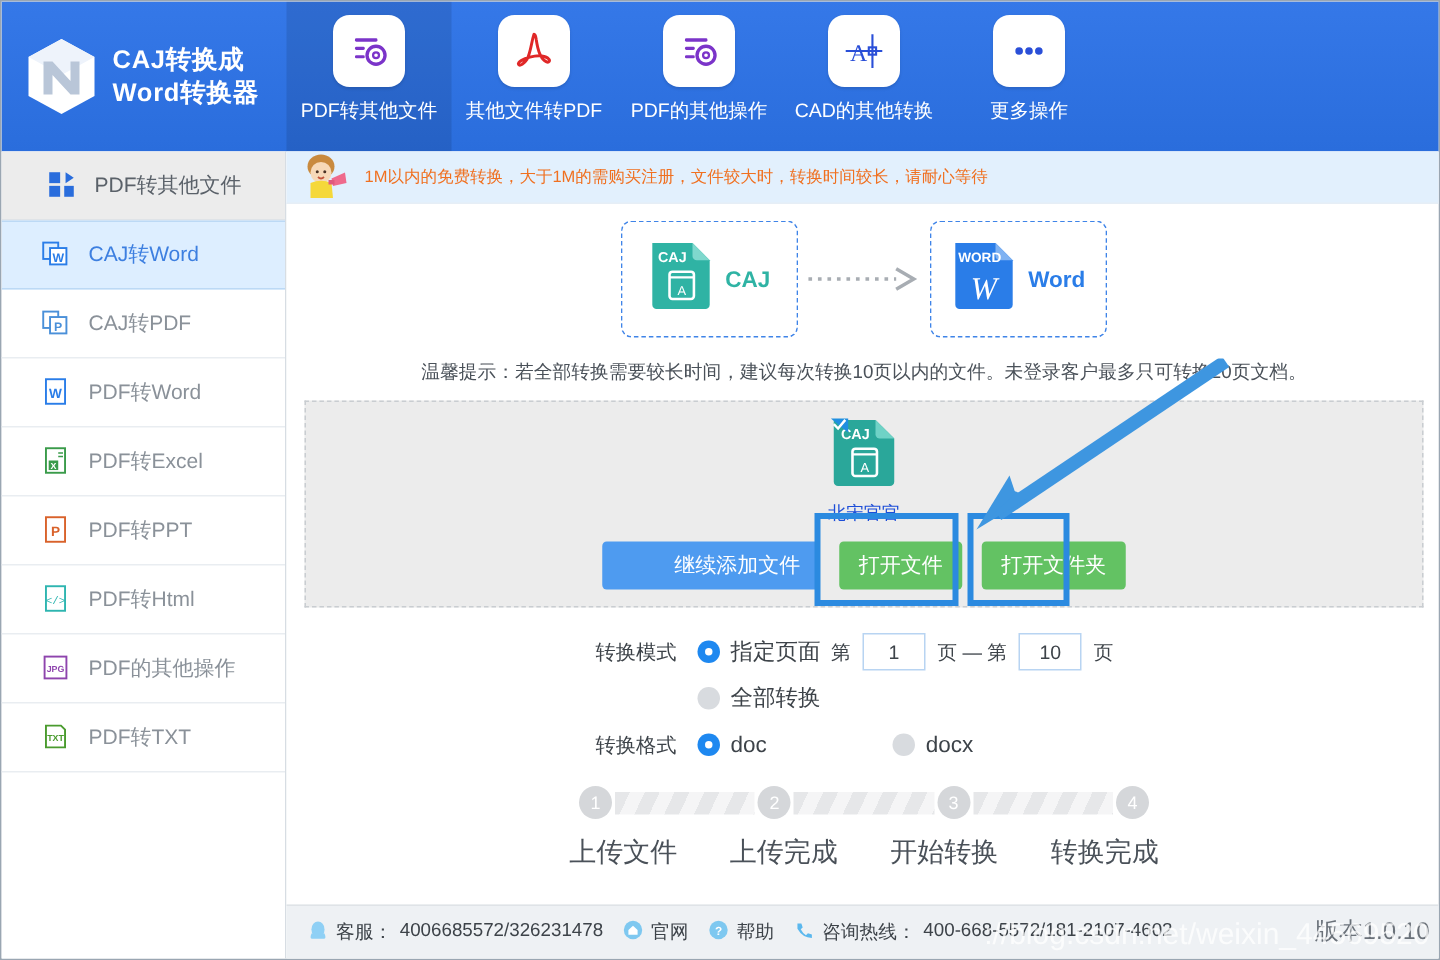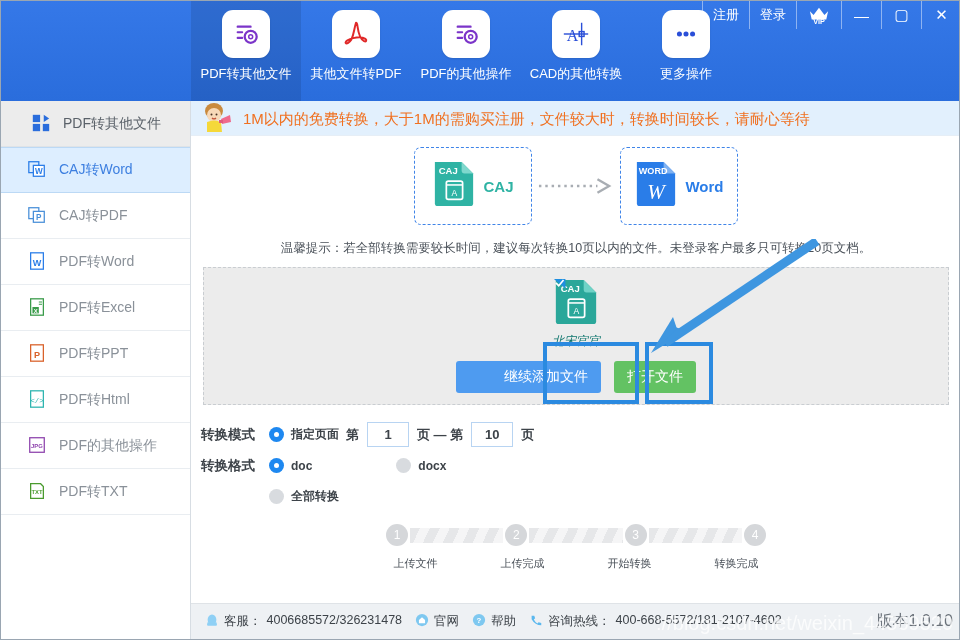--- a/index.html
+++ b/index.html
@@ -93,21 +93,21 @@
     background: #fff;
   }
 
   .notice {
     position: relative; height: 35px; background: #e2f0fd;
     border-bottom: 1px solid #e6eef6;
   }
   .notice .mascot { position: absolute; left: 6px; top: -3px; width: 40px; height: 40px; }
   .notice .ntext {
     position: absolute; left: 52px; top: 0; height: 35px; line-height: 35px;
-    color: #f07020; font-size: 15px;
+    color: #f07020; font-size: 11px;
   }
 
   .flow {
     position: relative; height: 100px; display: flex;
     align-items: center; justify-content: center; gap: 0px;
   }
   .fbox {
     width: 118px; height: 78px; border: 1px dashed #3f84e8; border-radius: 7px;
     display: flex; align-items: center; justify-content: center; gap: 7px;
   }
@@ -120,22 +120,22 @@
 
   .drop {
     position: relative; margin: 0 12px; height: 138px;
     background: #ececec; border: 1px dashed #c9cdd1;
   }
   .filecard {
     position: absolute; left: 50%; top: 9px; transform: translateX(-50%);
     width: 110px; text-align: center;
   }
   .filecard .fname {
-    margin-top: 2px; font-size: 12px; color: #0f766e;
-    white-space: nowrap; overflow: hidden; font-style: italic;
+    margin-top: 2px; font-size: 12px; color: #1d4ed8;
+    white-space: nowrap; overflow: hidden;
   }
   .dropbtns {
     position: absolute; left: 50%; top: 93px; transform: translateX(-50%);
     display: flex; align-items: center; gap: 13px;
   }
   .btn {
     height: 32px; padding: 0 13px; border: 0; border-radius: 3px;
     color: #fff; font-size: 14px; cursor: pointer;
     display: flex; align-items: center; justify-content: center;
     font-family: "Liberation Sans", sans-serif;
@@ -146,31 +146,31 @@
   
   .hl {
     position: absolute; border: 4px solid #2b8ae0; pointer-events: none;
   }
   #hl-openfile { left: 542px; top: 341px; width: 96px; height: 62px; }
   #hl-openfolder { left: 644px; top: 341px; width: 68px; height: 62px; }
   .arrow-anno { position: absolute; left: 620px; top: 238px; pointer-events: none; }
 
   
   .settings { padding: 14px 0 0 0; }
-  .srow { display: flex; align-items: center; height: 31px; font-weight: bold; }
+  .srow { display: flex; align-items: center; justify-content: center; height: 31px; }
   .slabel { width: 64px; text-align: right; font-size: 13.5px; color: #3d4349; }
   .sbody { display: flex; align-items: center; margin-left: 14px; width: 300px; }
   .radio {
     width: 15px; height: 15px; border-radius: 50%; background: #d8dbdf;
     display: inline-flex; align-items: center; justify-content: center;
     flex: 0 0 auto; cursor: pointer;
   }
   .radio.on { background: #1e88f0; }
   .radio.on::after { content:""; width:5px; height:5px; border-radius:50%; background:#fff; }
-  .rtxt { font-size: 12px; color: #3d4349; margin-left: 7px; }
+  .rtxt { font-size: 15px; color: #3d4349; margin-left: 7px; }
   .numin {
     width: 42px; height: 25px; border: 1px solid #b8d4f2; background: #fff;
     text-align: center; font-size: 13px; color: #3d4349; margin: 0 5px;
     line-height: 23px; cursor: text;
   }
   .mini { font-size: 13px; color: #3d4349; margin: 0 3px; }
 
   
   .steps { margin-top: 10px; position: relative; height: 58px; }
   .steprow {
@@ -181,21 +181,21 @@
     width: 22px; height: 22px; border-radius: 50%; background: #d5d7da;
     color: #fff; font-size: 12px; display: flex; align-items: center;
     justify-content: center; z-index: 2; flex: 0 0 auto;
   }
   .sbar {
     flex: 1 1 auto; height: 15px; margin: 0 2px;
     background: repeating-linear-gradient(115deg,#e6e7e9 0 9px,#f5f5f6 9px 18px);
   }
   .steplabels {
     width: 400px; margin: 8px auto 0; display: flex;
-    justify-content: space-between; font-size: 11px; color: #4a5159; gap: 28px;
+    justify-content: space-between; font-size: 18px; color: #4a5159; gap: 28px;
   }
   .steplabels span { width: 90px; text-align: center; }
 
   
   .footer {
     position: absolute; left: 190px; bottom: 0; width: 770px; height: 36px;
     background: #eef1f4; border-top: 1px solid #dfe3e7;
     display: flex; align-items: center; gap: 13px; padding-left: 14px;
     font-size: 12.5px; color: #3d4349;
   }
@@ -207,20 +207,33 @@
     font-family: "Liberation Sans", sans-serif;
   }
 </style>
 </head>
 <body>
 
 <div id="app">
 
   <div class="header">
 
+    <div class="brand">
+      <span class="logo-box">
+        <svg viewBox="0 0 52 56" width="52" height="56">
+          <path d="M26 3 L48 15 L48 41 L26 53 L4 41 L4 15 Z" fill="#ffffff"></path>
+          <path d="M26 3 L48 15 L26 27 L4 15 Z" fill="#eef3fb"></path>
+          <path d="M14 18 L14 40 L20 40 L20 27 L32 40 L38 40 L38 18 L32 18 L32 31 L20 18 Z" fill="#b9c6d8"></path>
+        </svg>
+      </span>
+      <span class="brand-text">
+        <div>CAJ转换成</div>
+        <div>Word转换器</div>
+      </span>
+    </div>
 
     <div class="tabs">
 
       <div class="tab active">
         <span class="ticon">
           <svg viewBox="0 0 32 32" width="30" height="30">
             <rect x="6" y="7" width="16" height="2.4" rx="1" fill="#7b34c9"></rect>
             <rect x="6" y="13" width="7" height="2.2" rx="1" fill="#7b34c9"></rect>
             <rect x="6" y="19" width="7" height="2.2" rx="1" fill="#7b34c9"></rect>
             <circle cx="21" cy="19" r="6.4" fill="none" stroke="#7b34c9" stroke-width="2.4"></circle>
@@ -269,33 +282,20 @@
           <svg viewBox="0 0 32 32" width="30" height="30">
             <circle cx="9" cy="16" r="2.7" fill="#2a4fd8"></circle>
             <circle cx="16" cy="16" r="2.7" fill="#2a4fd8"></circle>
             <circle cx="23" cy="16" r="2.7" fill="#2a4fd8"></circle>
           </svg>
         </span>
         <span class="tlabel">更多操作</span>
       </div>
     </div>
 
-    <div class="winbar">
-      <div class="wb">注册</div>
-      <div class="wb">登录</div>
-      <div class="wb icoBtn">
-        <svg viewBox="0 0 26 22" width="24" height="20">
-          <path d="M3 7 L7 11 L13 3 L19 11 L23 7 L21 16 L5 16 Z" fill="#fff"></path>
-          <text x="13" y="21" text-anchor="middle" font-size="8" font-weight="bold" fill="#fff" font-family="Liberation Sans, sans-serif">VIP</text>
-        </svg>
-      </div>
-      <div class="wb icoBtn">—</div>
-      <div class="wb icoBtn">▢</div>
-      <div class="wb icoBtn">✕</div>
-    </div>
   </div>
 
   <div class="sidebar">
 
     <div class="side-item head">
       <span class="side-icon">
         <svg viewBox="0 0 22 22" width="20" height="20">
           <rect x="2" y="2" width="8" height="8" fill="#2a6ddc"></rect>
           <path d="M14 2 L20 6 L14 10 Z" fill="#2a6ddc"></path>
           <rect x="2" y="12" width="8" height="8" fill="#2a6ddc"></rect>
@@ -461,52 +461,53 @@
             <path d="M2 2 L14 2 L14 12 Z" fill="#1f8fe0"></path>
             <path d="M4 6 L7 9 L12 3" fill="none" stroke="#ffffff" stroke-width="1.7"></path>
           </svg>
         </span>
         <div class="fname">北宋官官</div>
       </div>
 
       <div class="dropbtns">
         <button class="btn btn-blue">继续添加文件</button>
         <button class="btn btn-green">打开文件</button>
+        <button class="btn btn-green">打开文件夹</button>
       </div>
     </div>
 
     <div class="settings">
       <div class="srow">
         <span class="slabel">转换模式</span>
         <span class="sbody">
           <span class="radio on"></span>
           <span class="rtxt">指定页面</span>
           <span class="mini" style="margin-left:7px">第</span>
           <span class="numin">1</span>
           <span class="mini">页 — 第</span>
           <span class="numin">10</span>
           <span class="mini">页</span>
         </span>
       </div>
 
       <div class="srow">
+        <span class="slabel"></span>
+        <span class="sbody">
+          <span class="radio"></span>
+          <span class="rtxt">全部转换</span>
+        </span>
+      </div>
+
+      <div class="srow">
         <span class="slabel">转换格式</span>
         <span class="sbody">
           <span class="radio on"></span>
           <span class="rtxt">doc</span>
           <span class="radio" style="margin-left:84px"></span>
           <span class="rtxt">docx</span>
-        </span>
-      </div>
-
-      <div class="srow">
-        <span class="slabel"></span>
-        <span class="sbody">
-          <span class="radio"></span>
-          <span class="rtxt">全部转换</span>
         </span>
       </div>
     </div>
 
     <div class="steps">
       <div class="steprow">
         <span class="scirc">1</span>
         <span class="sbar"></span>
         <span class="scirc">2</span>
         <span class="sbar"></span>

